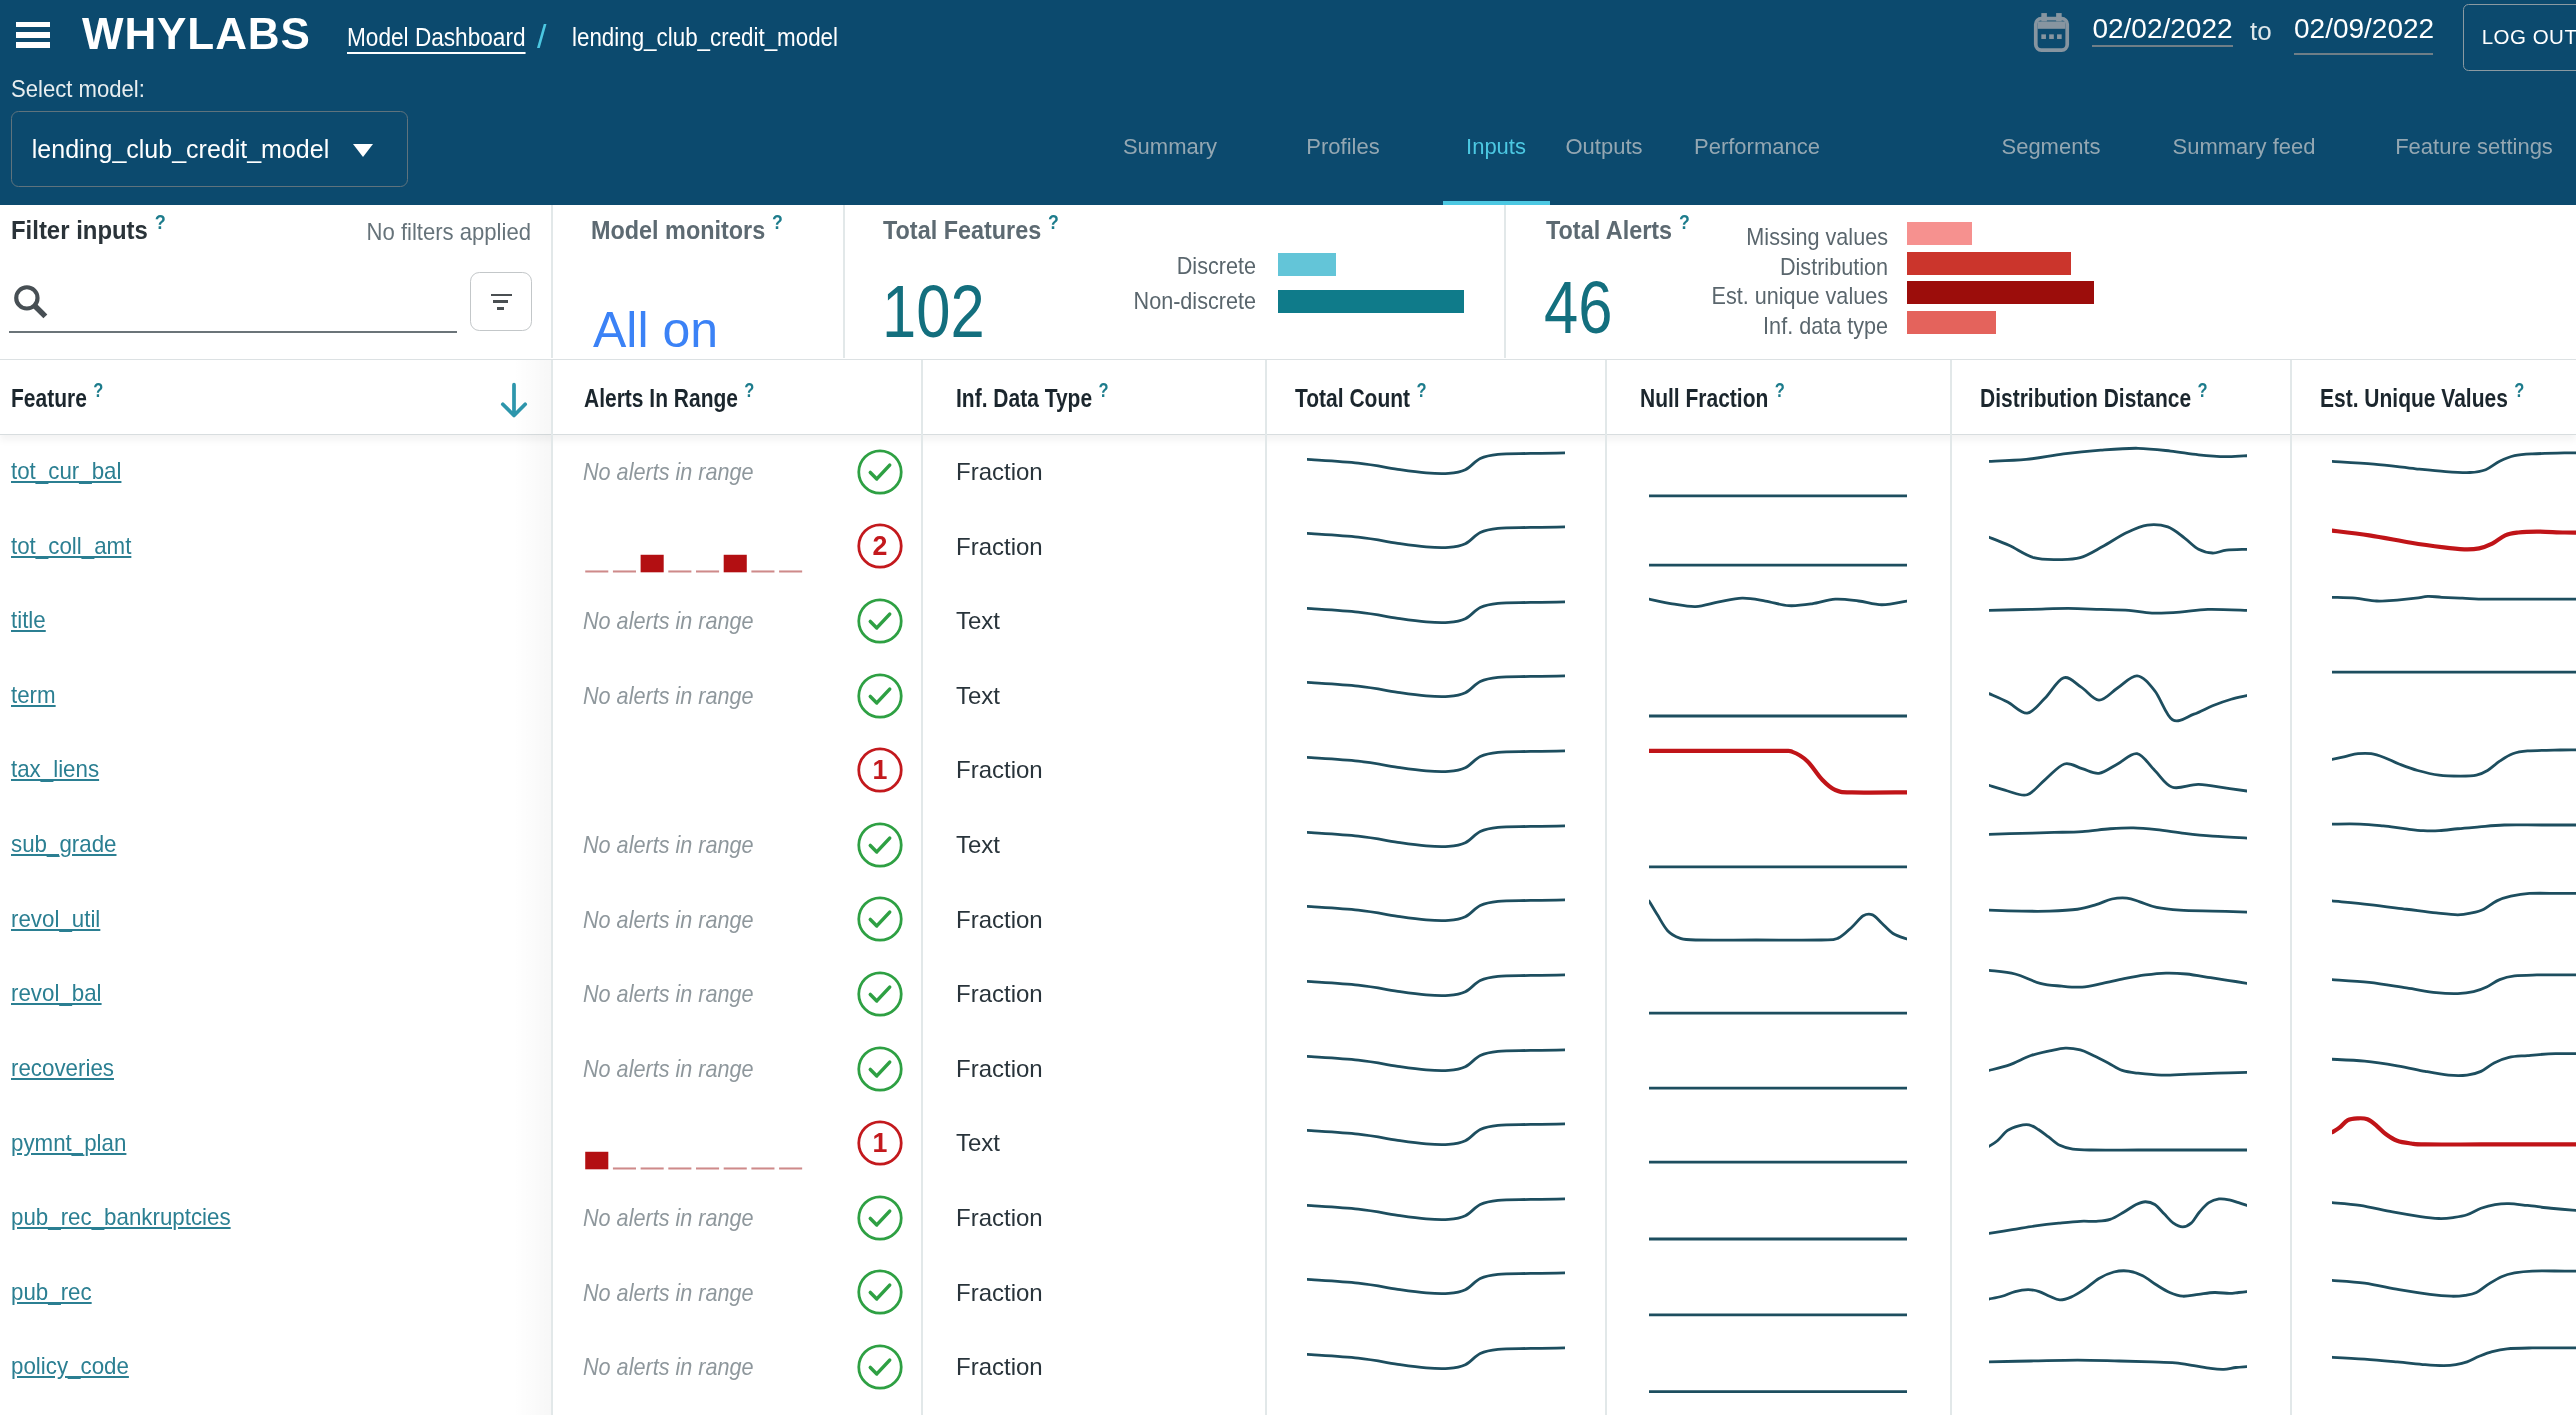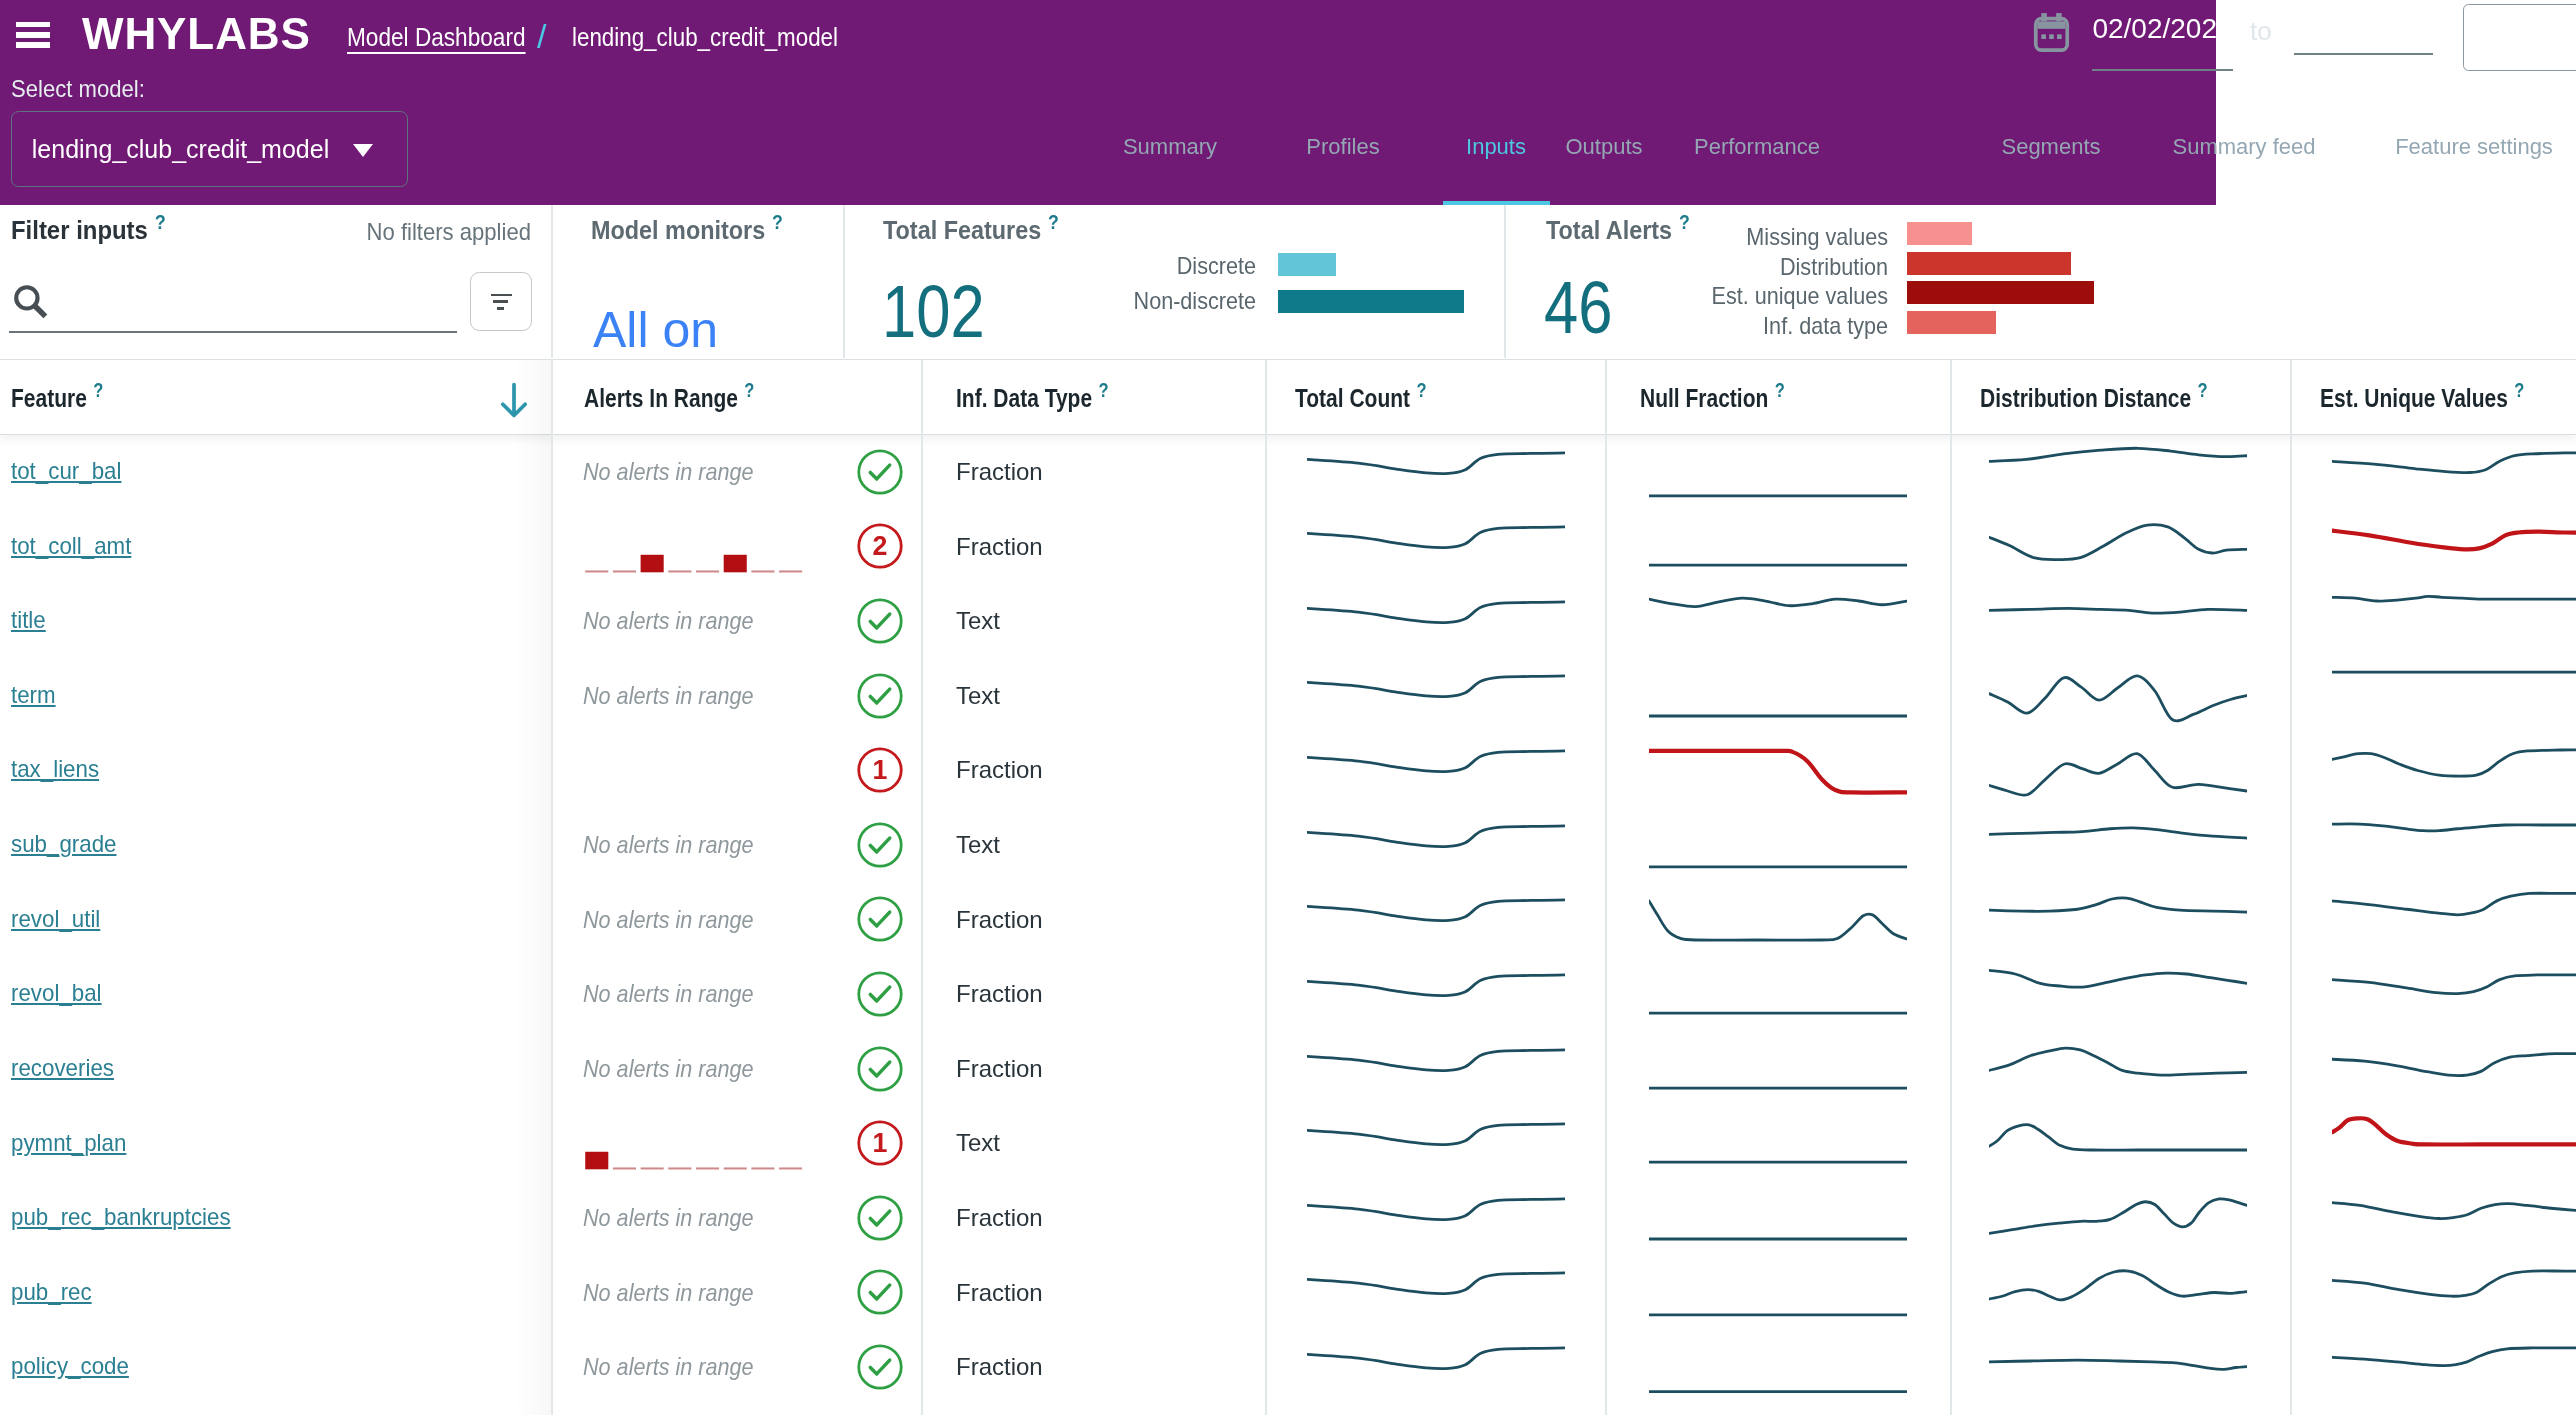--- a/index.html
+++ b/index.html
@@ -1,17 +1,17 @@
 <!DOCTYPE html>
 <html style="font-size:15px"><head><meta charset="utf-8"><title>WhyLabs</title><style>
 *{margin:0;padding:0;box-sizing:border-box}
 body{font-family:"Liberation Sans",sans-serif;background:#fff}
 .page{position:relative;width:2576px;height:1416px;background:#fff;overflow:hidden}
 .abs{position:absolute}
-.hdr{position:absolute;left:0;top:0;width:2216px;height:207px;background:#701a75;color:#fff}
+.hdr{position:absolute;left:0;top:0;width:2576px;height:207px;background:#0c4a6e;color:#fff}
 .q{color:#1d7c8c;font-size:19.6px;font-weight:bold;position:relative;top:-10.3px;margin-left:7.5px}
 .hcell{position:absolute;font-size:25px;font-weight:bold;color:#1b262d;white-space:nowrap;transform:scaleX(0.84);transform-origin:left center}
 .feat{font-size:24px;color:#2b7f92;text-decoration:underline;white-space:nowrap;transform:scaleX(0.93);transform-origin:left center}
 .noalert{font-style:italic;color:#8e979c;font-size:24px;white-space:nowrap;transform:scaleX(0.9);transform-origin:left center}
 .typ{font-size:24px;color:#29343b;white-space:nowrap}
 .vline{position:absolute;width:1.9px;background:#e2e8e9}
 .tab{position:absolute;font-size:22px;color:#94a7b2;white-space:nowrap;transform:translateX(-50%)}
 .glabel{font-size:24px;color:#5a666d;white-space:nowrap;position:absolute;text-align:right;transform:scaleX(0.9);transform-origin:right center}
 .bar{position:absolute;height:23px}
 </style></head>
@@ -28,21 +28,21 @@
 <div class="abs" style="left:572px;top:22.4px;font-size:26px;color:#fff;transform:scaleX(0.86);transform-origin:left top">lending_club_credit_model</div>
 <svg class="abs" style="left:2033px;top:11.2px" width="37" height="43" viewBox="0 0 40 46">
 <rect x="9" y="2" width="6" height="9" fill="#8795a0"></rect>
 <rect x="25" y="2" width="6" height="9" fill="#8795a0"></rect>
 <rect x="3" y="8" width="34" height="34" rx="6" fill="none" stroke="#8795a0" stroke-width="4"></rect>
 <path d="M5,11 h30 v8 h-30 z" fill="#8795a0"></path>
 <rect x="9" y="25" width="5" height="5" fill="#8795a0"></rect>
 <rect x="17.5" y="25" width="5" height="5" fill="#8795a0"></rect>
 <rect x="26" y="25" width="5" height="5" fill="#8795a0"></rect>
 </svg>
-<div class="abs" style="left:2092px;top:13px;width:141px;font-size:28px;color:#fff;text-align:center;padding-bottom:24px;border-bottom:2.8px solid #6f7e87">02/02/2022</div>
+<div class="abs" style="left:2092px;top:13px;width:141px;font-size:28px;color:#fff;text-align:center;padding-bottom:0;border-bottom:2.8px solid #6f7e87">02/02/2022</div>
 <div class="abs" style="left:2250px;top:16px;font-size:26px;color:#dfe7ea">to</div>
 <div class="abs" style="left:2294px;top:13px;width:139px;font-size:28px;color:#fff;text-align:center;padding-bottom:7.5px;border-bottom:2.8px solid #6f7e87">02/09/2022</div>
 <div class="abs" style="left:2463px;top:3.7px;width:123px;height:67px;border:1.9px solid #8b9aa2;border-radius:5.6px;font-size:20.5px;letter-spacing:0.5px;color:#fff;display:flex;align-items:center;justify-content:flex-start;padding-left:17.7px;white-space:nowrap">LOG OUT</div>
 <div class="abs" style="left:11.2px;top:75px;font-size:24px;color:#e8eef0;transform:scaleX(0.92);transform-origin:left top">Select model:</div>
 <div class="abs" style="left:11.2px;top:111px;width:397px;height:76px;border:1.9px solid #5f737d;border-radius:7.5px;display:flex;align-items:center;padding-left:19.6px;font-size:25px;color:#fff">lending_club_credit_model
 <div style="position:absolute;left:341px;top:32px;width:0;height:0;border-left:10.3px solid transparent;border-right:10.3px solid transparent;border-top:13px solid #fff"></div></div>
 <div class="tab" style="left:1170px;top:134px">Summary</div>
 <div class="tab" style="left:1343px;top:134px">Profiles</div>
 <div class="tab" style="left:1496px;top:134px;color:#4cc8e2;font-weight:normal">Inputs</div>
 <div class="tab" style="left:1604px;top:134px">Outputs</div>

